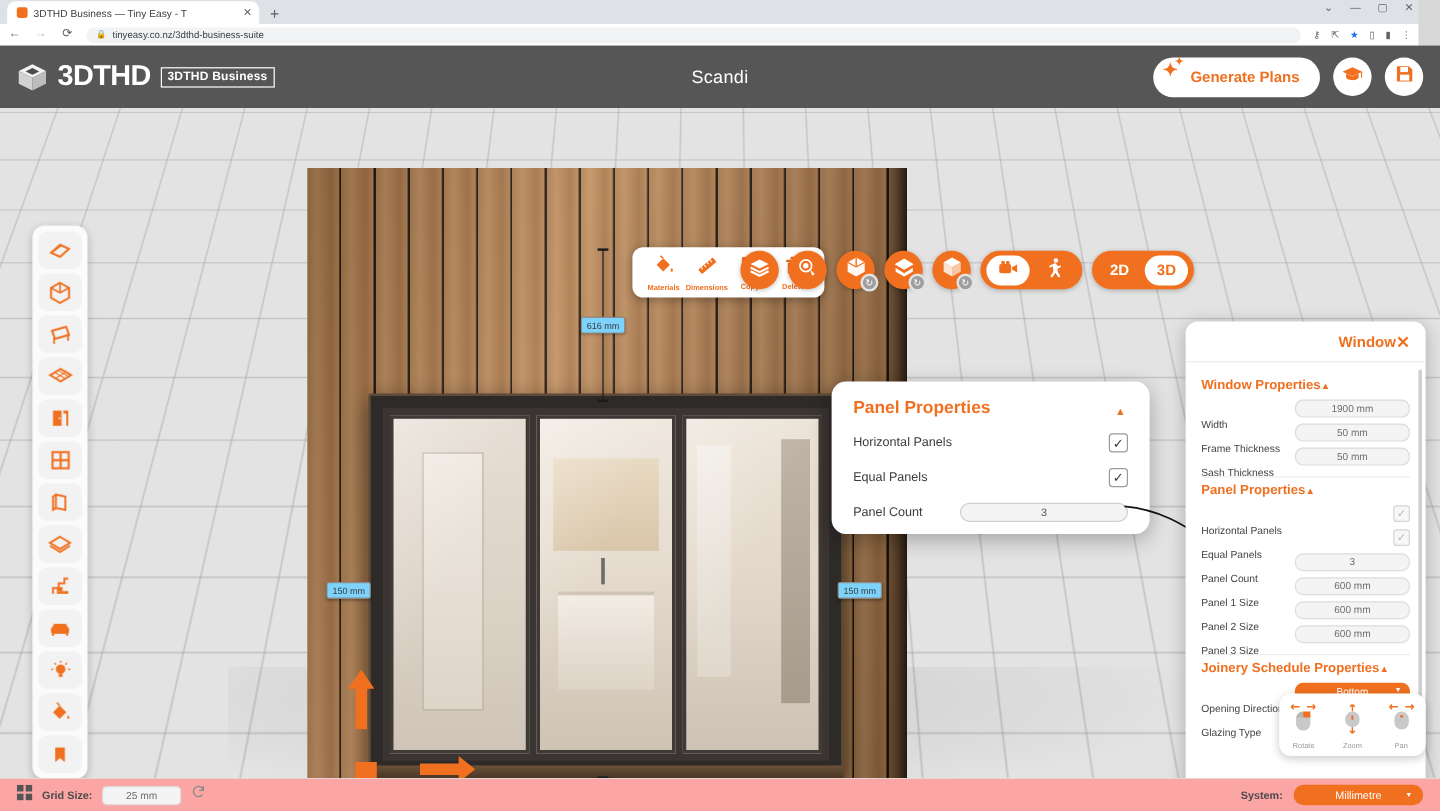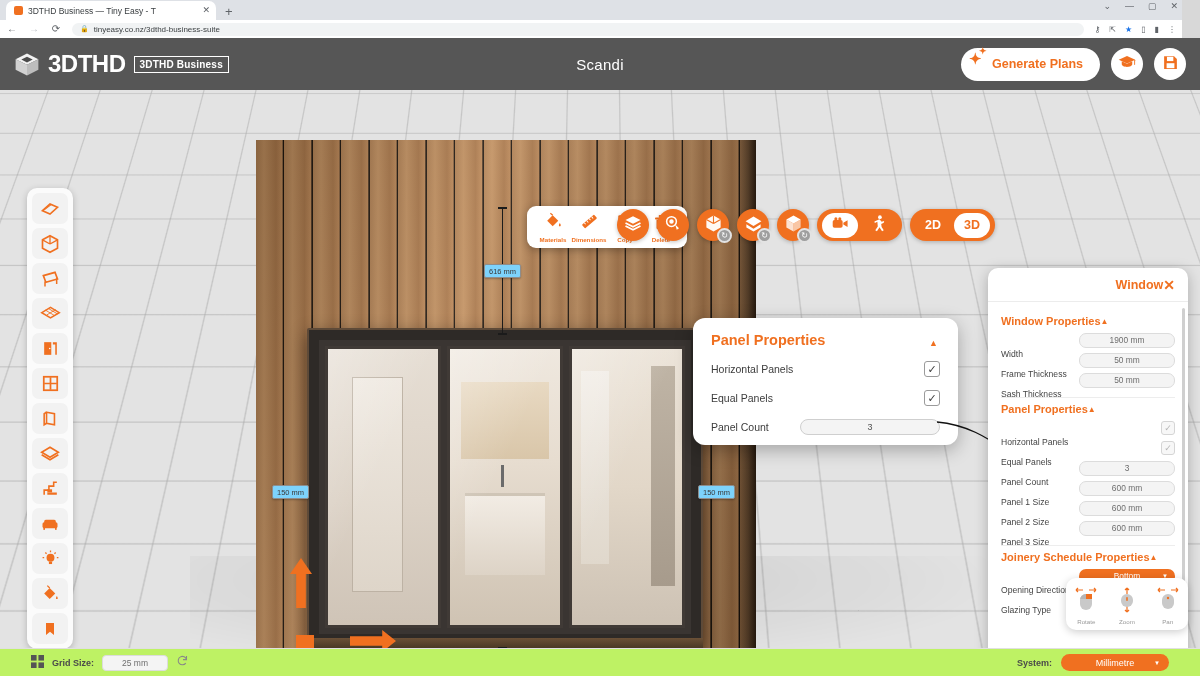--- a/index.html
+++ b/index.html
@@ -266,22 +266,22 @@
     position:absolute; right:12px; bottom:46px; width:122px; height:52px;
     background:#fff; border-radius:10px 10px 10px 10px;
     box-shadow:0 2px 8px rgba(0,0,0,.2);
     display:flex; align-items:center; justify-content:space-around; padding-top:3px;
   }
   .navitem{ display:flex; flex-direction:column; align-items:center; gap:1px; width:36px; }
   .navlab{ font-size:6.2px; color:#9a9a9a; }
 
   
   .bottombar{
-    position:absolute; left:0; bottom:0; width:1200px; height:28px; background:#bef264;
-    display:flex; align-items:center; padding:0 31px; border-top:1px solid #e0e0e0;
+    position:absolute; left:0; bottom:0; width:1200px; height:28px; background:#fca5a5;
+    display:flex; align-items:center; padding:0 14px; border-top:1px solid #e0e0e0;
   }
   .bleft{ display:flex; align-items:center; gap:8px; }
   .blab{ font-size:9px; color:#4a4a4a; font-weight:bold; }
   .bfield{
     width:66px; height:16px; background:#f4f4f4; border:1px solid #dcdcdc; border-radius:4px;
     font-size:8.5px; color:#6e6e6e; display:flex; align-items:center; justify-content:center;
   }
   .bright{ margin-left:auto; display:flex; align-items:center; gap:9px; }
   .bsel{
     width:108px; height:17px; background:#f07020; border-radius:9px; color:#fff; font-size:9px;

